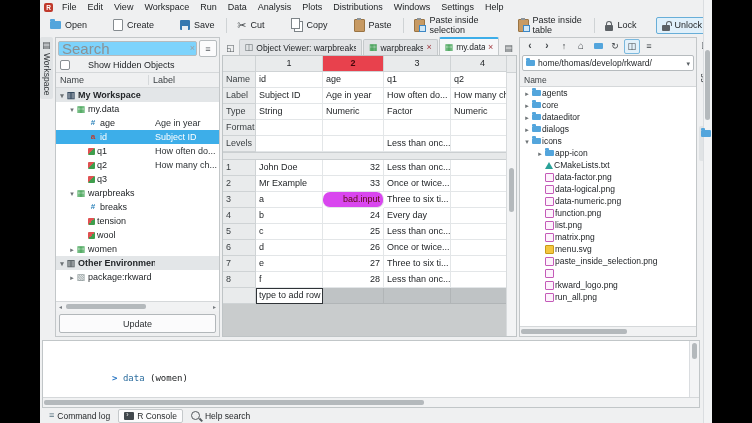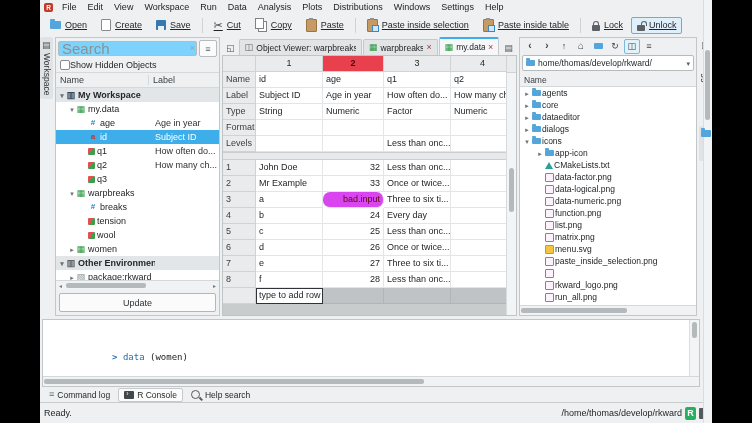--- a/index.html
+++ b/index.html
@@ -9,21 +9,21 @@
 
   
   .menubar{height:14px;flex:none;display:flex;align-items:center;padding-left:4px;gap:1px;}
   .app-logo{width:9px;height:9px;background:#c0392b;border-radius:2px;color:#fff;font-size:6.5px;font-weight:bold;
             display:inline-flex;align-items:center;justify-content:center;margin-right:3px;}
   .menu-item{padding:0 5px;font-size:9px;color:#1b1e20;}
   .repeat-flat{display:contents;}
 
   
   .toolbar{height:22px;flex:none;display:flex;align-items:center;padding:0 4px;gap:2px;}
-  .tb-group{display:flex;align-items:center;gap:2px;text-decoration:underline;}
+  .tb-group{display:flex;align-items:center;gap:14px;}
   .tb-sep{width:1px;height:15px;background:#cfd3d5;margin:0 3px;}
   .tb-btn{display:flex;align-items:center;gap:4px;padding:2px 5px;border-radius:2px;border:1px solid transparent;font-size:9px;}
   .tb-btn[data-state="checked"]{background:#e0f0fa;border:1px solid #67aed8;}
   .tb-ic{flex:none;display:inline-flex;align-items:center;justify-content:center;position:relative;}
 
   
   [data-name="open-icon"]{width:11px;height:8px;background:#53a5dc;border-radius:1px;position:relative;}
   [data-name="open-icon"]::before{content:"";position:absolute;top:-2px;left:0;width:5px;height:2px;background:#53a5dc;border-radius:1px 1px 0 0;}
   [data-name="create-icon"]{width:8px;height:10px;background:#fff;border:1px solid #858b8f;border-radius:1px;}
   [data-name="save-icon"]{width:10px;height:10px;background:#3579b0;border-radius:1px;position:relative;}
@@ -56,21 +56,21 @@
   
   .ws-panel{width:163px;flex:none;display:flex;flex-direction:column;background:#eff0f1;border:1px solid #c3c7c9;min-height:0;}
   .search-row{display:flex;gap:2px;margin:2px;align-items:center;}
   .search-wrap{flex:1;position:relative;}
   .search-input{width:100%;box-sizing:border-box;height:15px;border:1px solid #b6bbbe;border-radius:2px;background:#7dd3fc;
       font-family:"Liberation Sans",sans-serif;font-size:15px;padding:0 12px 0 3px;color:#232629;}
   .search-input::placeholder{color:#8b9194;}
   .search-clear{position:absolute;right:2px;top:2px;font-size:9px;color:#9aa0a3;}
   .mini-btn{width:16px;height:15px;flex:none;border:1px solid #b6bbbe;border-radius:2px;background:#fbfbfc;
       display:inline-flex;align-items:center;justify-content:center;font-size:9px;color:#555a5e;}
-  .hidden-row{display:flex;align-items:center;gap:0;margin:1px 4px 2px;}
+  .hidden-row{display:flex;align-items:center;gap:18px;margin:1px 4px 2px;}
   .checkbox{width:8px;height:8px;border:1px solid #888e92;border-radius:2px;background:#fff;flex:none;}
   .hidden-label{font-size:9px;}
   .tree-header{display:flex;height:14px;border-top:1px solid #d5d8da;border-bottom:1px solid #d5d8da;align-items:center;font-size:9px;color:#3a3f43;}
   .th-name{width:88px;padding-left:4px;border-right:1px solid #d5d8da;}
   .th-label{flex:1;padding-left:4px;}
   .ws-tree{flex:1;background:#fff;position:relative;overflow:hidden;min-height:0;}
   .ws-row{display:flex;align-items:center;height:14px;font-size:9px;padding-left:2px;}
   .ws-row[data-indent="1"]{padding-left:12px;}
   .ws-row[data-indent="2"]{padding-left:24px;}
   .ws-row[data-state="section"]{background:#e3e6e8;font-weight:bold;padding-left:2px;}
@@ -700,23 +700,15 @@
         <div class="dock-tab" data-name="dock-tab" data-state="active">
           <span class="dt-ic" data-name="r-console-icon"></span>
           <span data-name="dock-tab-label">R Console</span>
         </div>
         <div class="dock-tab" data-name="dock-tab">
           <span class="dt-ic" data-name="help-search-icon"></span>
           <span data-name="dock-tab-label">Help search</span>
         </div>
       </div>
 
-    <div class="statusbar" data-name="status-bar">
-      <span data-name="status-message">Ready.</span>
-      <span class="sb-right">
-        <span data-name="status-path">/home/thomas/develop/rkward</span>
-        <span class="r-badge" data-name="r-engine-status-badge">R</span>
-        <span class="grip" data-name="resize-grip"></span>
-      </span>
-    </div>
 
   </div>
 </div>
 
 </body></html>

